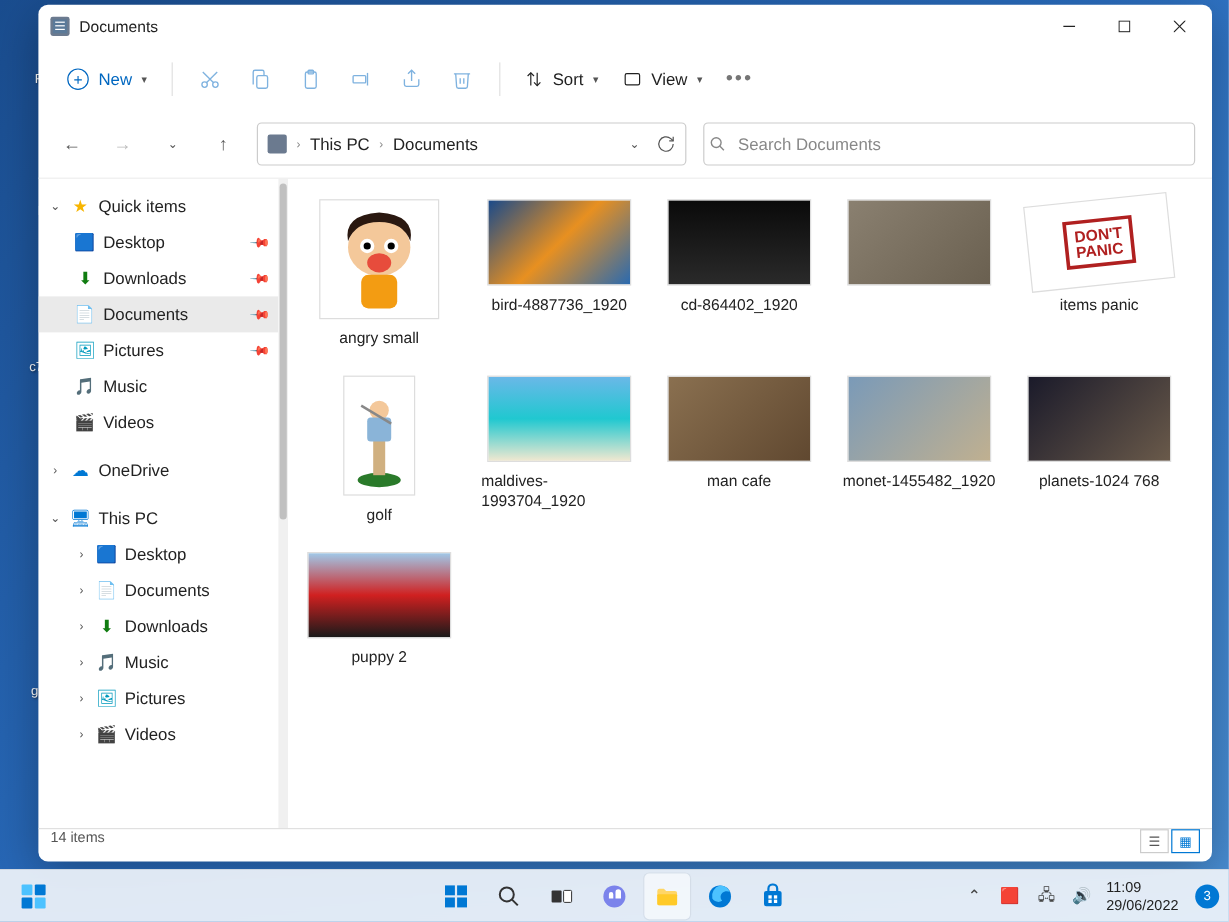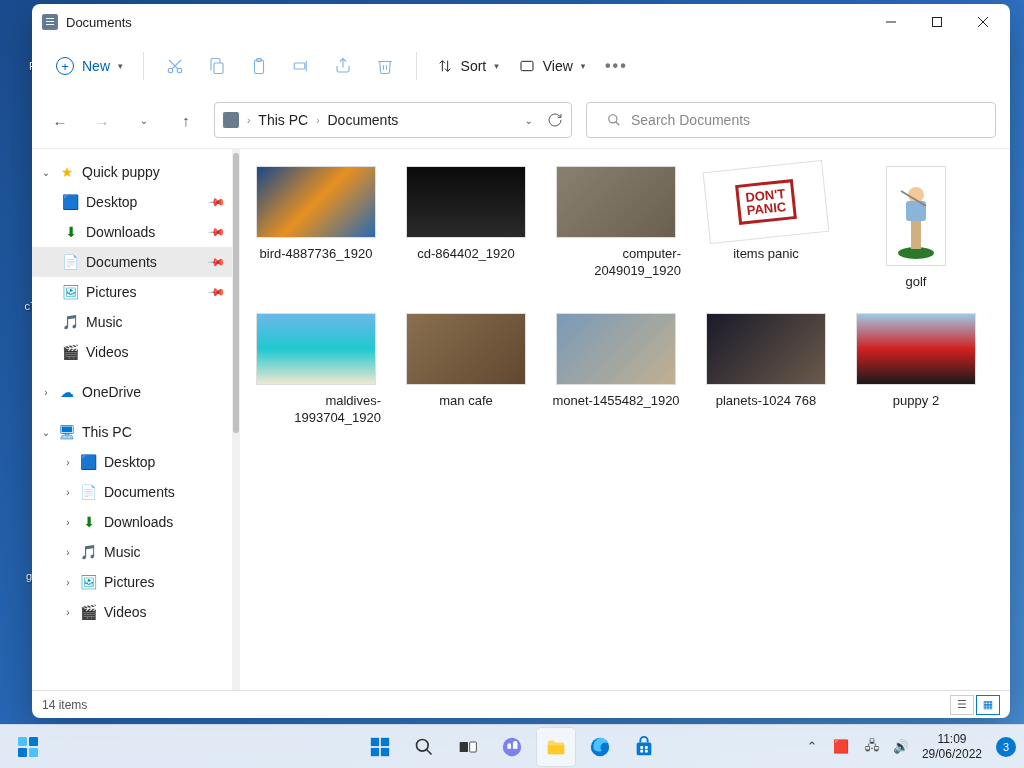--- a/index.html
+++ b/index.html
@@ -26,21 +26,21 @@
 .dots { letter-spacing: 2px; font-weight: bold; }
 
 .navrow { height: 56px; display: flex; align-items: center; padding: 0 14px; gap: 14px; }
 .navbtn { width: 28px; height: 36px; display: flex; align-items: center; justify-content: center; color: #555; font-size: 15px; border-radius: 4px;}
 .navbtn.disabled { color: #bbb; }
 .breadcrumb { flex: 1; height: 36px; border: 1px solid #ccc; border-radius: 4px; display: flex; align-items: center; padding: 0 8px; gap: 8px; font-size: 14px; color: #222; background: #fff;}
 .breadcrumb .doc-icon { width: 16px; height: 16px; background: #6b7a8f; border-radius: 2px; }
 .breadcrumb .chev { color: #888; font-size: 10px; }
 .breadcrumb-spacer { flex: 1; }
 .breadcrumb .refresh { margin-left: 6px; }
-.search { width: 410px; height: 36px; border: 1px solid #ccc; border-radius: 4px; display: flex; align-items: center; padding: 0 20px; gap: 10px; color: #888; font-size: 14px;}
+.search { width: 410px; height: 36px; border: 1px solid #ccc; border-radius: 4px; display: flex; align-items: center; padding: 0 4px; gap: 10px; color: #888; font-size: 14px;}
 .search input { border: none; outline: none; flex: 1; font-size: 14px; color: #222; }
 .search input::placeholder { color: #888; }
 
 .body { flex: 1; display: flex; min-height: 0; border-top: 1px solid #eee; }
 .sidebar { width: 200px; display: flex; flex-direction: column; padding: 8px 0; font-size: 14px; overflow-y: auto;}
 .scrollind { width: 8px; background: #f0f0f0; position: relative; }
 .scrollind::before { content:''; position:absolute; top:4px; left:1px; width:6px; height:280px; background:#c0c0c0; border-radius:3px;}
 .tree-item { display: flex; align-items: center; height: 30px; padding: 0 8px 0 8px; gap: 6px; color: #222;}
 .tree-item.selected { background: #eaeaea; }
 .tree-item .chevron { width: 12px; font-size: 10px; color: #555; text-align: center;}
@@ -50,34 +50,34 @@
 .tree-gap { height: 10px; }
 
 .content { flex: 1; padding: 8px 6px; overflow: auto; }
 .grid { display: flex; flex-wrap: wrap; gap: 8px 10px; align-content: flex-start;}
 .item { width: 140px; display: flex; flex-direction: column; align-items: center; padding: 4px; border: 1px solid transparent; border-radius: 3px;}
 .item.selected { background: #cde8ff; border: 1px solid #99d1ff; }
 .thumb { width: 108px; height: 108px; display: flex; align-items: center; justify-content: center; }
 .thumb.wide { width: 120px; height: 80px; }
 .thumb-inner { width: 100%; height: 72px; border: 1px solid #ddd; background: #888; }
 .thumb-square { width: 100px; height: 100px; border: 1px solid #ddd; background: #fff;}
-.item-label { font-size: 13px; color: #222; text-align: right; margin-top: 4px; line-height: 1.3; max-width: 130px; word-wrap: break-word;}
-
-.statusbar { height: 28px; border-top: 1px solid #e0e0e0; display: flex; align-items: center; padding: 0 10px; font-size: 12px; color: #555;}
+.item-label { font-size: 13px; color: #222; text-align: left; margin-top: 4px; line-height: 1.3; max-width: 130px; word-wrap: break-word;}
+
+.statusbar { height: 28px; border-top: 1px solid #e0e0e0; display: flex; padding: 0 10px; font-size: 12px; color: #555;}
 .statusbar-spacer { flex: 1; }
 .view-toggle { width: 24px; height: 20px; border: 1px solid #ccc; display: flex; align-items: center; justify-content: center; font-size: 11px; margin-left: 2px;}
 .view-toggle.active { border-color: #0078d4; color: #0078d4;}
 
 .taskbar { position: absolute; bottom: 0; left: 0; right: 0; height: 44px; background: rgba(240,244,250,0.92); backdrop-filter: blur(10px); display: flex; align-items: center; padding: 0 8px; border-top: 1px solid rgba(0,0,0,0.08);}
 .taskbar-center { position: absolute; left: 50%; transform: translateX(-50%); display: flex; gap: 6px; align-items: center;}
 .taskbar-icon { width: 38px; height: 38px; display: flex; align-items: center; justify-content: center; border-radius: 4px; font-size: 18px;}
 .taskbar-icon.active { background: rgba(255,255,255,0.6); box-shadow: 0 0 0 1px rgba(0,0,0,0.05);}
 .taskbar-right { margin-left: auto; display: flex; align-items: center; gap: 10px; font-size: 12px; color: #222;}
 .tray-icon { width: 20px; height: 20px; display: flex; align-items: center; justify-content: center; color: #444; font-size: 13px;}
-.clock { text-align: center; line-height: 1.2; font-size: 12px; margin-right: 4px;}
+.clock { text-align: left; line-height: 1.2; font-size: 12px; margin-right: 4px;}
 .notif-badge { width: 20px; height: 20px; background: #0078d4; color: #fff; border-radius: 50%; display: flex; align-items: center; justify-content: center; font-size: 11px;}
 .widgets { width: 36px; height: 36px; margin-left: 2px; display:flex; align-items:center; justify-content:center;}
 
 svg { display: block; }
 </style>
 </head>
 <body>
 
 <div class="desktop">
   <div class="desktop-icon" style="left:4px; top:60px;"><span>Re</span></div>
@@ -216,21 +216,21 @@
         </svg>
       <input type="text" placeholder="Search Documents" style="">
     </div>
   </div>
 
   <div class="body">
     <div class="sidebar">
       <div class="tree-item">
         <span class="chevron">⌄</span>
         <span class="ticon" style="color:#f7b500;">★</span>
-        <span>Quick puppy</span>
+        <span>Quick items</span>
       </div>
       <div id="qa-items">
           <div class="tree-item indent1">
             <span class="ticon" style="color:#0078d4">🟦</span>
             <span>Desktop</span>
             <span class="pin">📌</span>
           </div>
           <div class="tree-item indent1">
             <span class="ticon" style="color:#107c10">⬇</span>
             <span>Downloads</span>
@@ -298,36 +298,52 @@
             <span class="ticon" style="color:#6b1e9e">🎬</span>
             <span>Videos</span>
           </div>
         </div>
     </div>
     <div class="scrollind"></div>
 
     <div class="content">
       <div class="grid" id="file-grid">
           <div class="item">
+            <div class="thumb">
+              <div class="thumb-square" style="background:#fff;display:flex;align-items:center;justify-content:center;">
+                <svg width="80" height="90" viewBox="0 0 80 90">
+                  <ellipse cx="40" cy="35" rx="26" ry="24" fill="#f4c89a"></ellipse>
+                  <path d="M14 30 Q10 8 40 6 Q70 8 66 30 Q60 14 40 14 Q20 14 14 30" fill="#2a1810"></path>
+                  <circle cx="30" cy="34" r="6" fill="#fff"></circle>
+                  <circle cx="50" cy="34" r="6" fill="#fff"></circle>
+                  <circle cx="30" cy="34" r="3" fill="#000"></circle>
+                  <circle cx="50" cy="34" r="3" fill="#000"></circle>
+                  <ellipse cx="40" cy="48" rx="10" ry="8" fill="#e74c3c"></ellipse>
+                  <rect x="25" y="58" width="30" height="28" fill="#f39c12" rx="6"></rect>
+                </svg>
+              </div>
+            </div>
+            <div class="item-label">angry small</div>
+          </div>
+          <div class="item">
             <div class="thumb wide">
               <div class="thumb-inner" style="background:linear-gradient(135deg,#1a4a8a,#e89020,#2a6ab0)"></div>
             </div>
             <div class="item-label">bird-4887736_1920</div>
           </div>
           <div class="item">
             <div class="thumb wide">
               <div class="thumb-inner" style="background:linear-gradient(180deg,#0a0a0a,#2a2a2a)"></div>
             </div>
             <div class="item-label">cd-864402_1920</div>
           </div>
           <div class="item">
             <div class="thumb wide">
               <div class="thumb-inner" style="background:linear-gradient(135deg,#8a8070,#6a6050)"></div>
             </div>
-            <div class="item-label">computer-2049019_1920</div>
           </div>
           <div class="item">
             <div class="thumb wide">
               <div class="thumb-inner" style="background:#fff;display:flex;align-items:center;justify-content:center;transform:rotate(-6deg);">
                 <div style="border:3px solid #b02020;color:#b02020;font-weight:bold;font-size:13px;padding:4px 6px;font-family:Arial;line-height:1;">DON'T<br>PANIC</div>
               </div>
             </div>
             <div class="item-label">items panic</div>
           </div>
           <div class="item">

